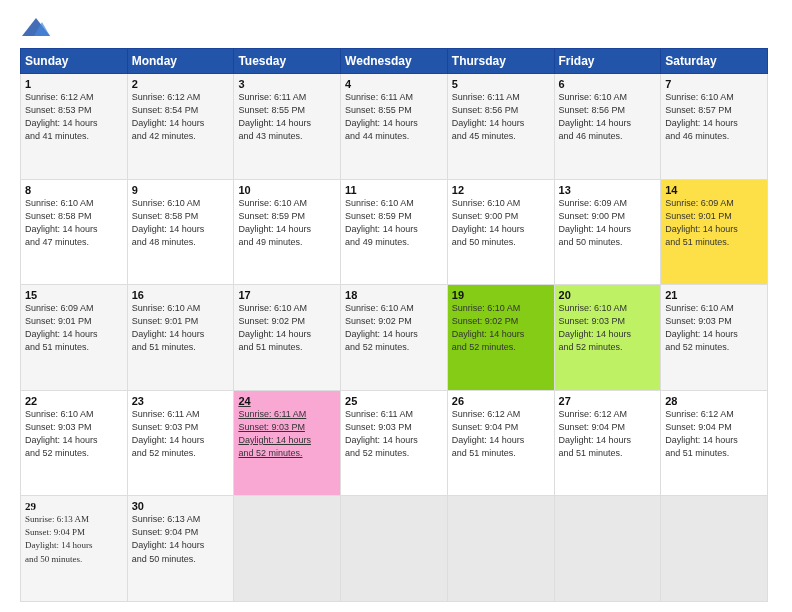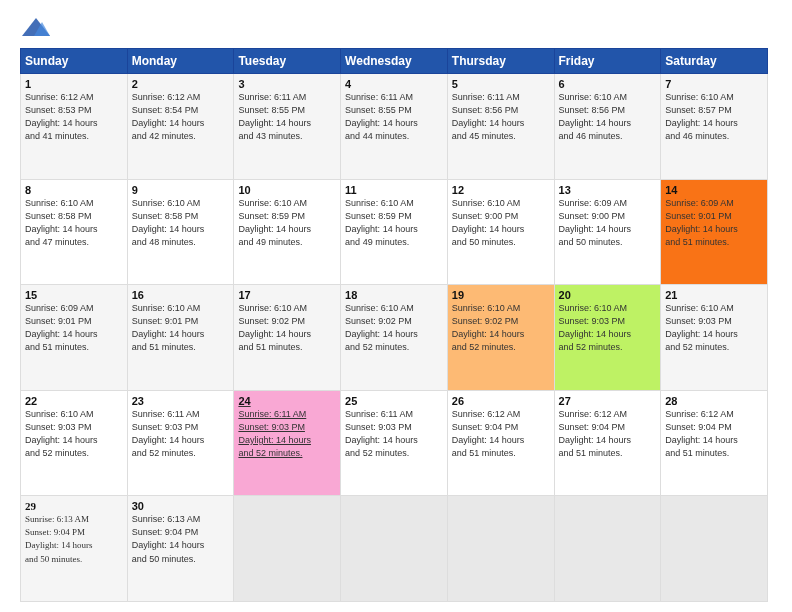--- a/index.html
+++ b/index.html
@@ -188,21 +188,21 @@
             <div class="day-info">Sunrise: 6:10 AM<br>Sunset: 8:59 PM<br>Daylight: 14 hours<br>and 49 minutes.</div>
           </td>
           <td style="background: rgb(255, 255, 255);">
             <span class="day-num">12</span>
             <div class="day-info">Sunrise: 6:10 AM<br>Sunset: 9:00 PM<br>Daylight: 14 hours<br>and 50 minutes.</div>
           </td>
           <td style="background: rgb(255, 255, 255); margin-top: 43px;">
             <span class="day-num">13</span>
             <div class="day-info">Sunrise: 6:09 AM<br>Sunset: 9:00 PM<br>Daylight: 14 hours<br>and 50 minutes.</div>
           </td>
-          <td style="background: #f97316;">
+          <td style="background: #fde047;">
             <span class="day-num">14</span>
             <div class="day-info">Sunrise: 6:09 AM<br>Sunset: 9:01 PM<br>Daylight: 14 hours<br>and 51 minutes.</div>
           </td>
         </tr>
         <tr>
           <td style="background: rgb(245, 245, 245);">
             <span class="day-num">15</span>
             <div class="day-info">Sunrise: 6:09 AM<br>Sunset: 9:01 PM<br>Daylight: 14 hours<br>and 51 minutes.</div>
           </td>
           <td style="background: rgb(245, 245, 245);">
@@ -210,21 +210,21 @@
             <div class="day-info">Sunrise: 6:10 AM<br>Sunset: 9:01 PM<br>Daylight: 14 hours<br>and 51 minutes.</div>
           </td>
           <td style="background: rgb(245, 245, 245);">
             <span class="day-num">17</span>
             <div class="day-info">Sunrise: 6:10 AM<br>Sunset: 9:02 PM<br>Daylight: 14 hours<br>and 51 minutes.</div>
           </td>
           <td style="background: rgb(245, 245, 245);">
             <span class="day-num">18</span>
             <div class="day-info">Sunrise: 6:10 AM<br>Sunset: 9:02 PM<br>Daylight: 14 hours<br>and 52 minutes.</div>
           </td>
-          <td style="background: #fdba74;">
+          <td style="background: #84cc16;">
             <span class="day-num">19</span>
             <div class="day-info">Sunrise: 6:10 AM<br>Sunset: 9:02 PM<br>Daylight: 14 hours<br>and 52 minutes.</div>
           </td>
           <td style="background: #bef264;">
             <span class="day-num">20</span>
             <div class="day-info">Sunrise: 6:10 AM<br>Sunset: 9:03 PM<br>Daylight: 14 hours<br>and 52 minutes.</div>
           </td>
           <td style="background: rgb(245, 245, 245);">
             <span class="day-num">21</span>
             <div class="day-info">Sunrise: 6:10 AM<br>Sunset: 9:03 PM<br>Daylight: 14 hours<br>and 52 minutes.</div>

